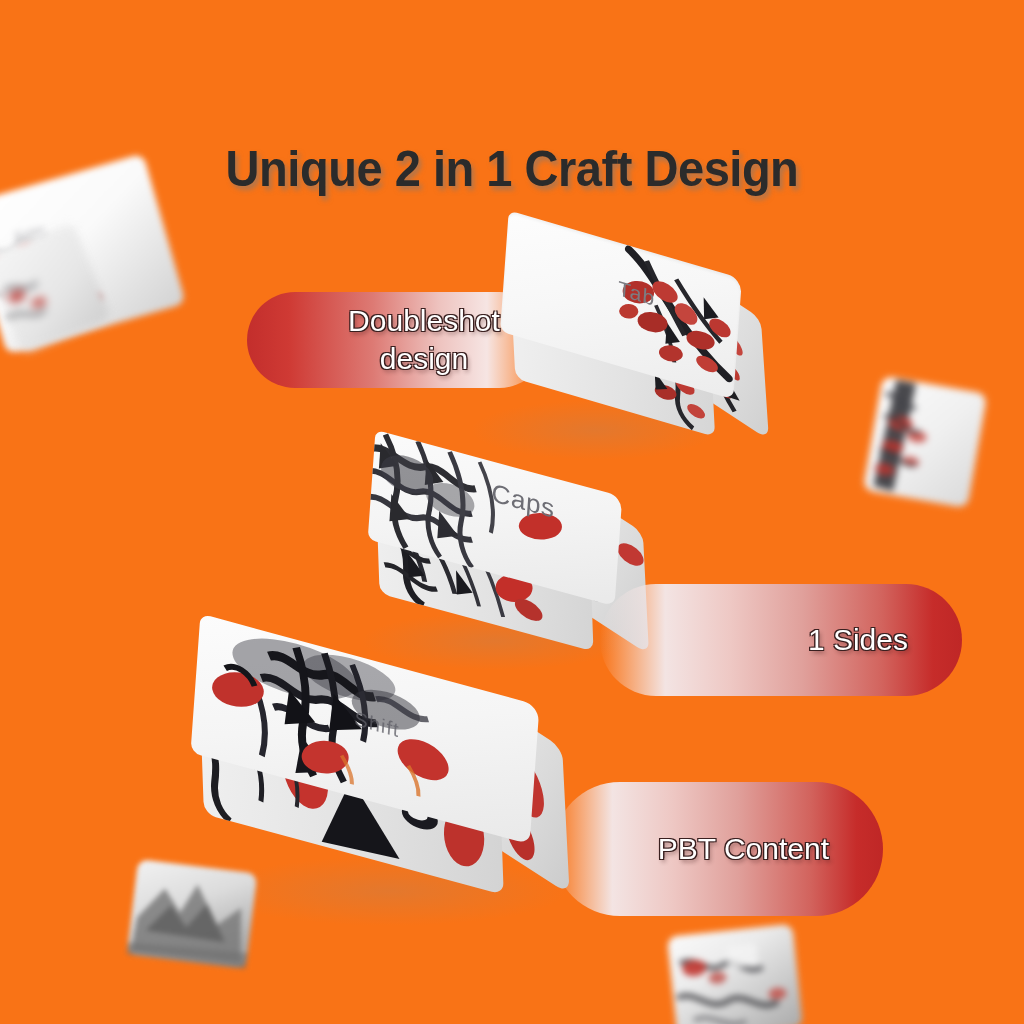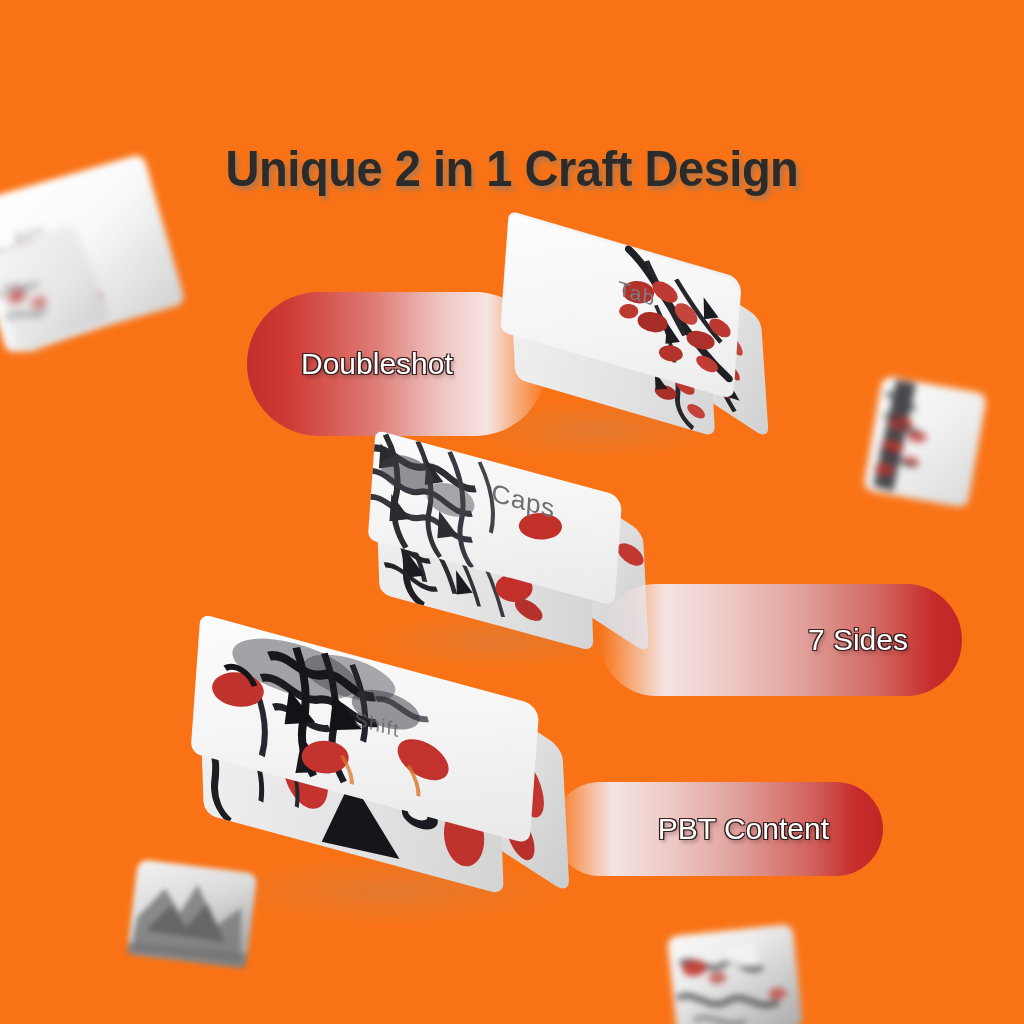--- a/index.html
+++ b/index.html
@@ -34,23 +34,23 @@
     background:linear-gradient(90deg,#c32e2c 0%,#cf3a34 14%,#dd7a74 42%,#eec3bf 64%,#f6e5e3 80%,rgba(242,242,242,0) 100%);
     text-align:left;
   }
   .pill.left .ln{padding-left:54px;}
   .pill.right{
     background:linear-gradient(90deg,rgba(242,242,242,0) 0%,#f3e4e3 18%,#eec8c4 36%,#e0a09b 56%,#d2635d 78%,#c62c2a 92%,#bf2726 100%);
     text-align:right;
   }
   .pill.right .ln{padding-right:54px;}
 
-  #pill-doubleshot{left:247px;top:292px;width:300px;height:144px;}
+  #pill-doubleshot{left:247px;top:292px;width:300px;height:96px;text-align:center;}
   #pill-dyesub{left:600px;top:584px;width:362px;height:112px;}
-  #pill-pbt{left:553px;top:782px;width:330px;height:94px;}
+  #pill-pbt{left:553px;top:782px;width:330px;height:134px;}
 
   
   .cap{position:absolute;}
 
   
   .face{position:absolute;}
 
   
   #cap-tab{left:505px;top:243px;width:268px;height:205px;}
   #cap-tab .top{
@@ -228,20 +228,21 @@
         <path d="M18 86 C36 78 50 100 70 92" stroke="#5a5a5f" stroke-width="5" fill="none" opacity=".6"></path>
         <rect x="58" y="16" width="30" height="22" fill="#f4f4f4" opacity=".75"></rect>
       </svg>
     </div>
   </div>
 
   <div id="title">Unique 2 in 1 Craft Design</div>
 
   <div class="pill left" id="pill-doubleshot">
     <div class="ln">Doubleshot</div>
+    <div class="ln">design</div>
   </div>
 
   <div class="cap" id="cap-tab">
     <div class="face side">
       <div class="art">
         <svg viewBox="0 0 74 116" preserveAspectRatio="none">
           <path d="M4 6 C18 14 26 34 22 56 C18 78 26 96 40 110" stroke="#232328" stroke-width="6" fill="none"></path>
           <path d="M20 10 C34 22 44 40 40 64" stroke="#2c2c31" stroke-width="4" fill="none"></path>
           <ellipse cx="14" cy="30" rx="11" ry="8" fill="#b5332d" transform="rotate(-18 14 30)"></ellipse>
           <ellipse cx="32" cy="22" rx="9" ry="7" fill="#bf3c35" transform="rotate(22 32 22)"></ellipse>
@@ -336,21 +337,21 @@
             <ellipse cx="78" cy="50" rx="24" ry="16" fill="#35353d" opacity=".45"></ellipse>
           </g>
           <ellipse cx="168" cy="52" rx="22" ry="13" fill="#c2302a" transform="rotate(-20 168 52)"></ellipse>
         </svg>
       </div>
       <div class="legend" style="left:118px;top:16px;font-size:26px;letter-spacing:0.5px;color:#6e6e75;">Caps</div>
     </div>
   </div>
 
   <div class="pill right" id="pill-dyesub">
-    <div class="ln">7 Sides</div>
+    <div class="ln">1 Sides</div>
   </div>
 
   <div class="pill right" id="pill-pbt">
     <div class="ln">PBT Content</div>
   </div>
 
   <div class="cap" id="cap-shift">
     <div class="face side">
       <div class="art">
         <svg viewBox="0 0 94 142" preserveAspectRatio="none">

